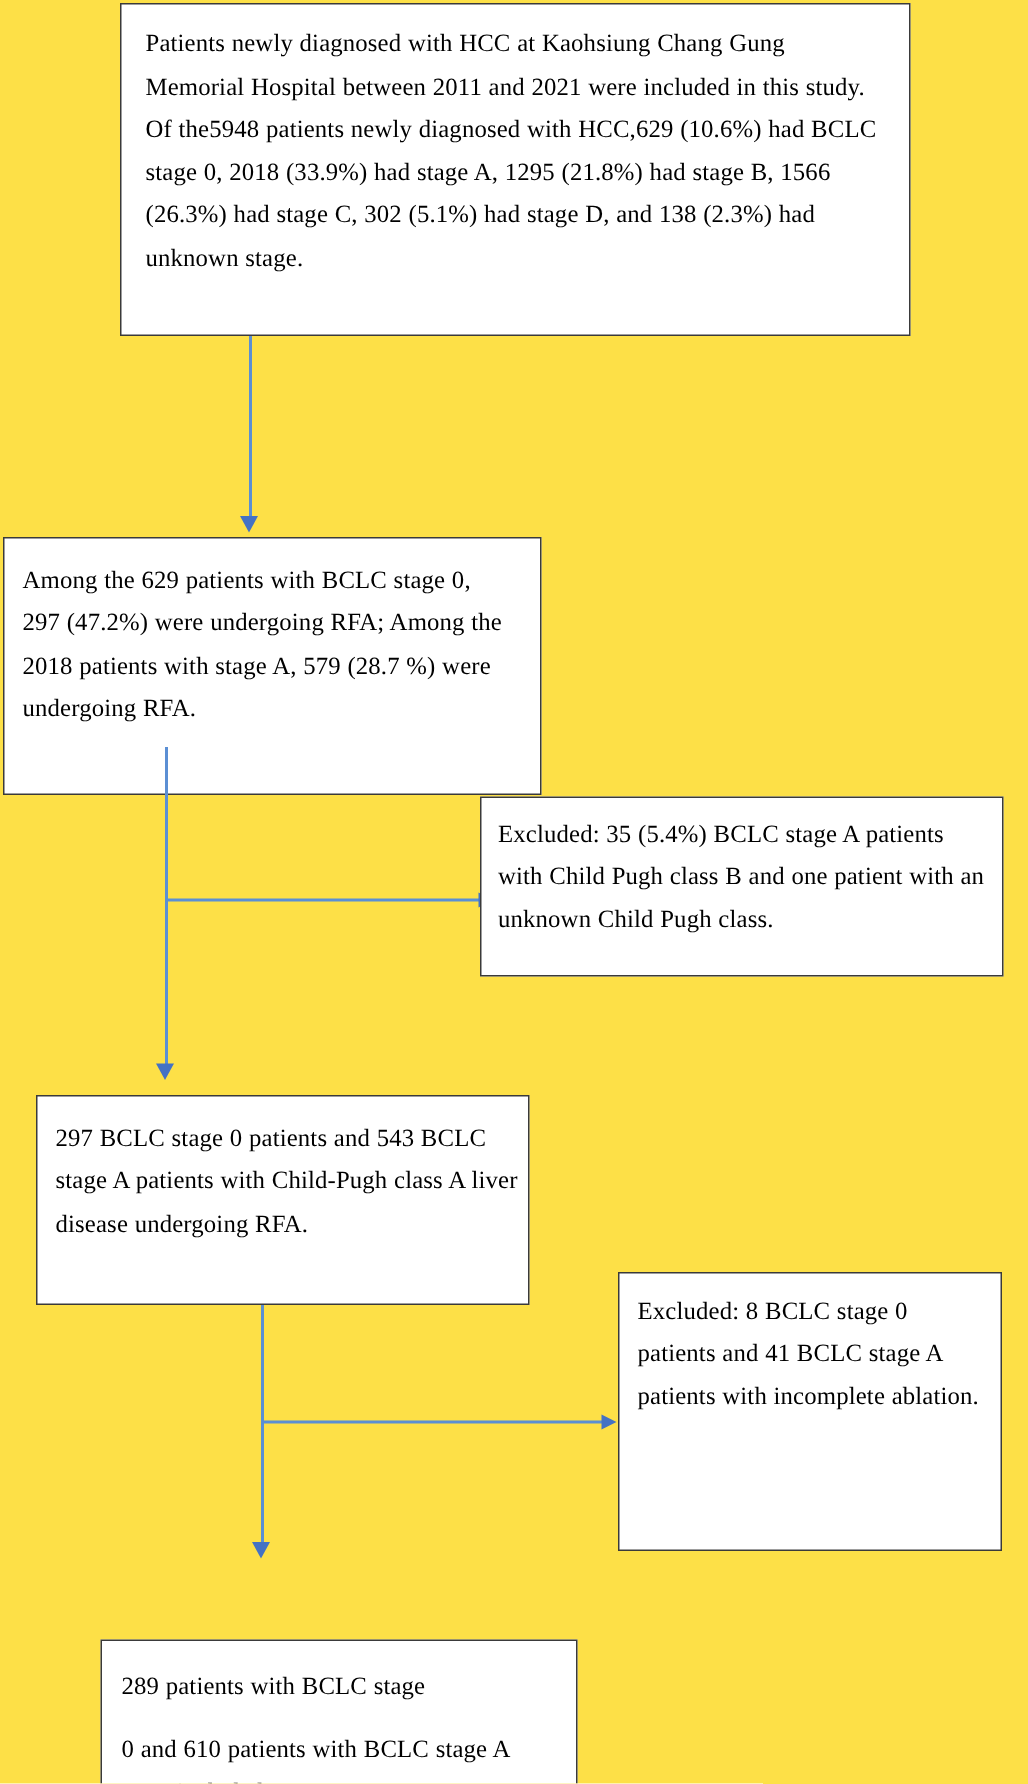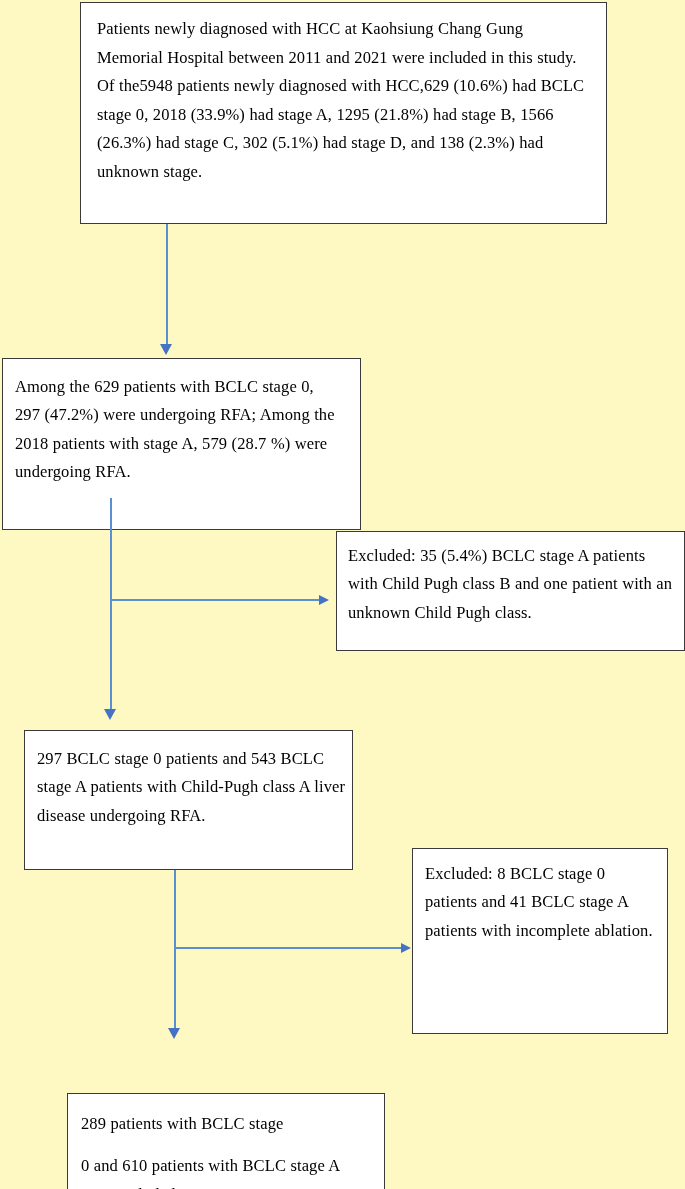--- a/index.html
+++ b/index.html
@@ -8,21 +8,21 @@
     background: #ffffff;
   }
   body {
     font-family: "Liberation Serif", "DejaVu Serif", serif;
     color: #000000;
   }
   #flowchart {
     position: relative;
     width: 685px;
     height: 1189px;
-    background: #fef9c3;
+    background: #fde047;
     overflow: hidden;
   }
   .node {
     position: absolute;
     box-sizing: border-box;
     border: 1px solid #3a3a3a;
     background: #ffffff;
     padding: 10px 12px 8px 12px;
   }
   .node p {
@@ -66,21 +66,21 @@
     left: 67px;
     top: 1093px;
     width: 318px;
     height: 140px;
     padding: 16px 13px 8px 13px;
   }
   #node-included .gap { height: 14px; }
 
   
   #node-excluded-cp {
-    left: 336px;
+    left: 320px;
     top: 531px;
     width: 349px;
     height: 120px;
     padding: 10px 11px 8px 11px;
   }
 
   
   #node-excluded-ablation {
     left: 412px;
     top: 848px;

